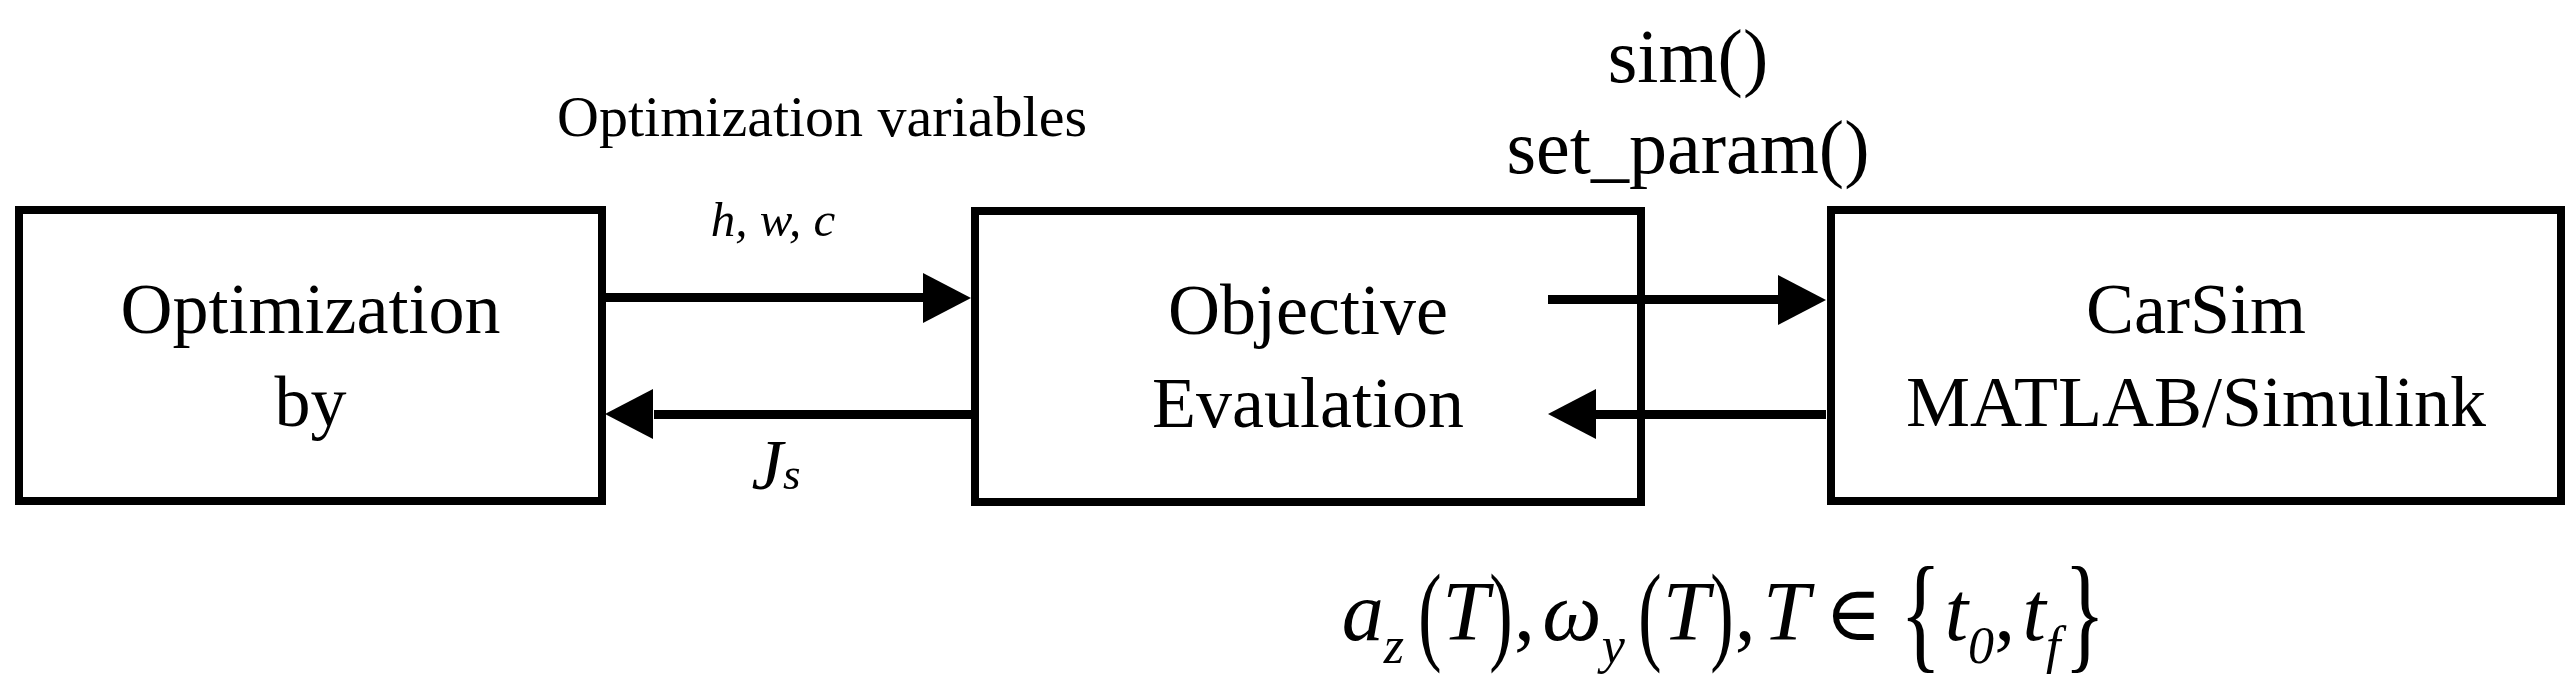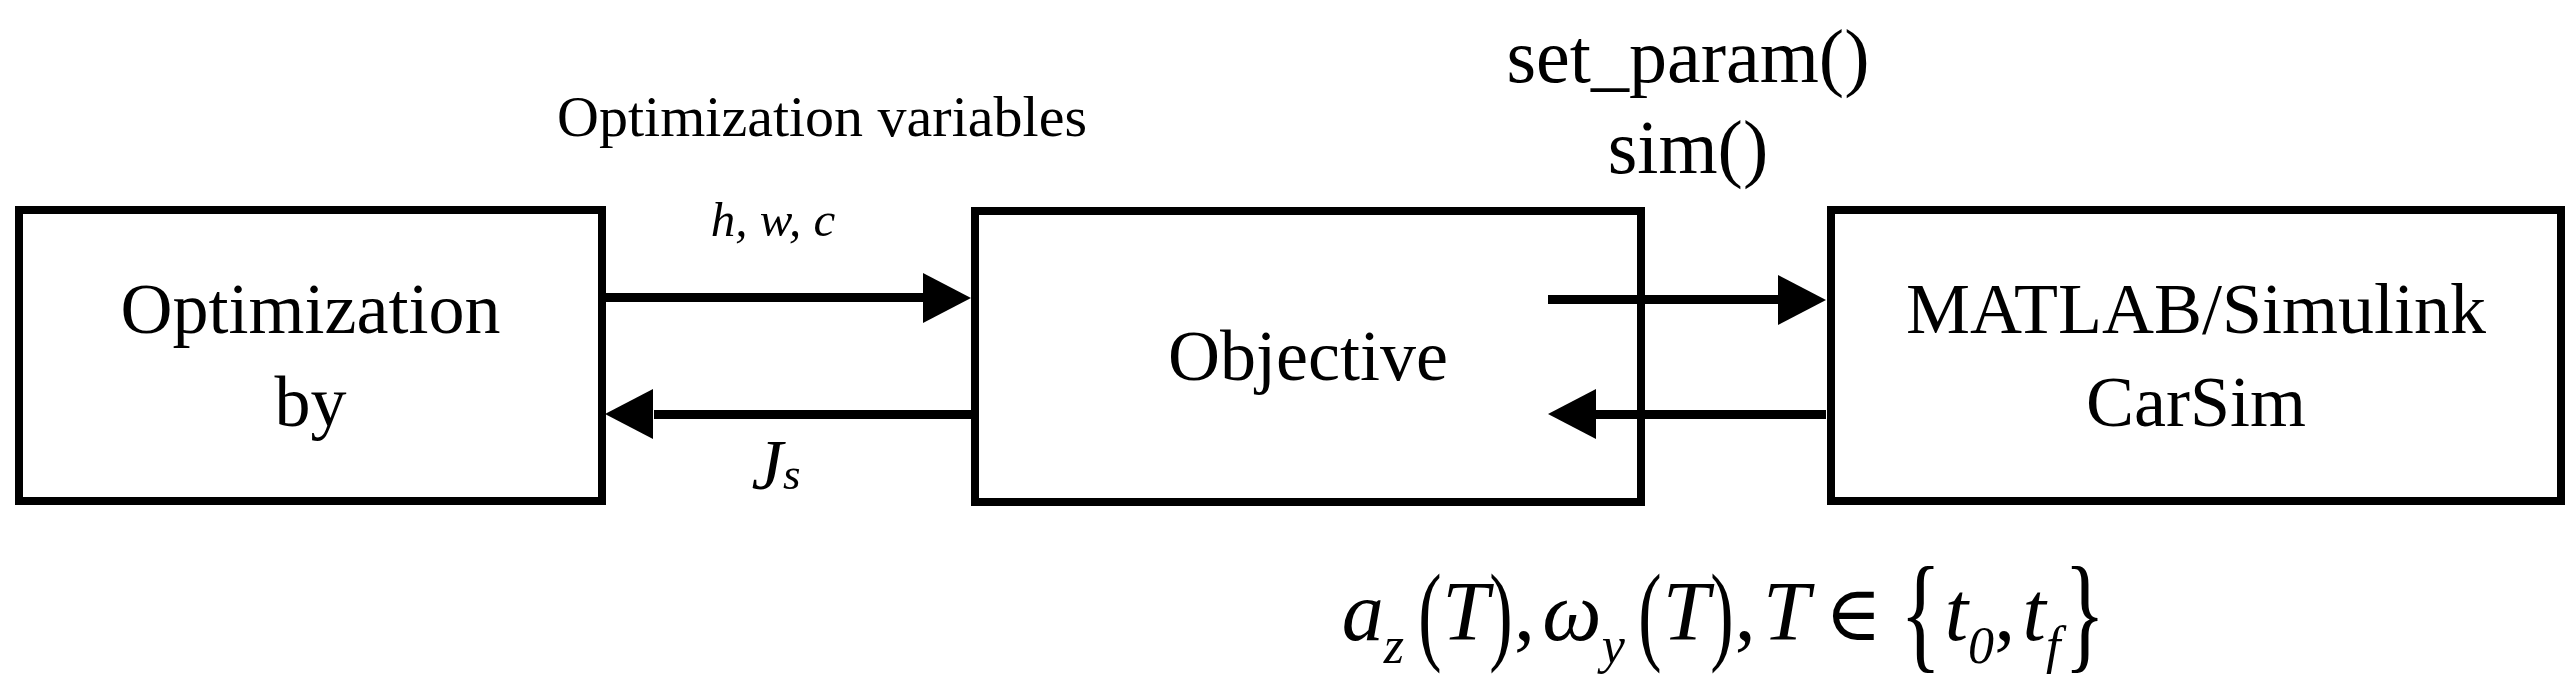--- a/index.html
+++ b/index.html
@@ -143,46 +143,47 @@
 
 <div id="canvas">
 
   <div class="box" id="box-optimizer">
     <span class="line">Optimization</span>
     <span class="line">by</span>
   </div>
 
   <div class="box" id="box-objective">
     <span class="line">Objective</span>
+    <span class="line">Evaulation</span>
   </div>
 
   <div class="box" id="box-simulator">
+    <span class="line">CarSim</span>
     <span class="line">MATLAB/Simulink</span>
-    <span class="line">CarSim</span>
   </div>
 
   <div class="arrow-line" id="arrow1-line"></div>
   <div class="arrow-head right" id="arrow1-head"></div>
 
   <div class="arrow-line" id="arrow2-line"></div>
   <div class="arrow-head left" id="arrow2-head"></div>
 
   <div class="arrow-line" id="arrow3-line"></div>
   <div class="arrow-head right" id="arrow3-head"></div>
 
   <div class="arrow-line" id="arrow4-line"></div>
   <div class="arrow-head left" id="arrow4-head"></div>
 
   <div class="label" id="label-optvars">Optimization variables</div>
 
   <div class="label" id="label-hwc">h, w, c</div>
 
   <div class="label" id="label-calls">
+    <div>sim()</div>
     <div>set_param()</div>
-    <div>sim()</div>
   </div>
 
   <div class="label" id="label-js"><span>J</span><span class="js-sub">s</span></div>
 
   <div class="label" id="formula"><span>a</span><span class="sub">z</span><span class="delim gap-left">(</span><span>T</span><span class="delim">)</span><span class="comma">,</span><span>ω</span><span class="sub">y</span><span class="delim gap-left">(</span><span>T</span><span class="delim">)</span><span class="comma">,</span><span>T</span><span class="rel">∈</span><span class="brace">{</span><span>t</span><span class="sub">0</span><span class="comma">,</span><span>t</span><span class="sub">f</span><span class="brace">}</span></div>
 
 </div>
 
 
 </body></html>

